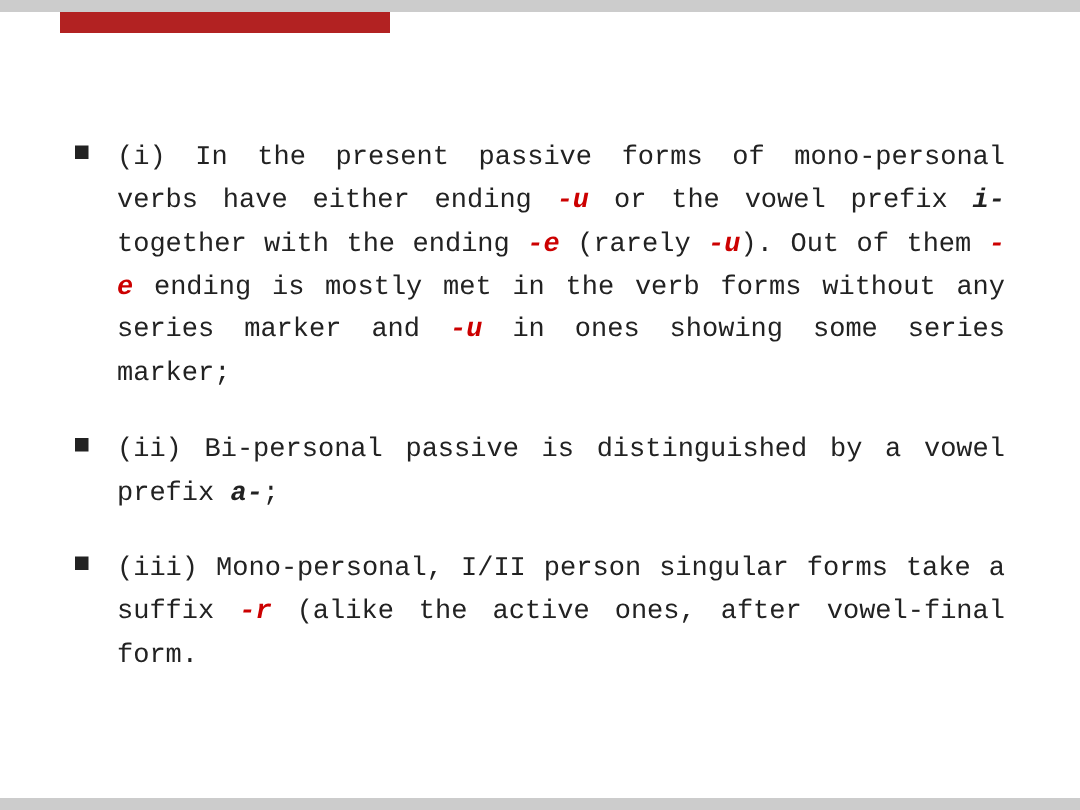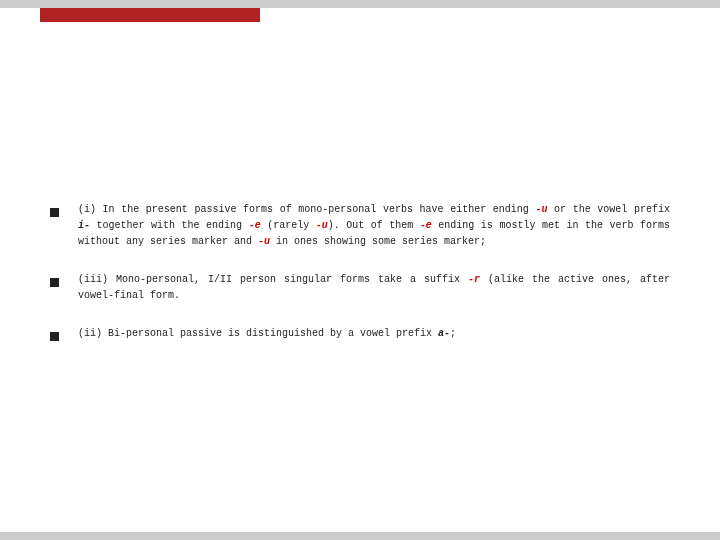--- a/index.html
+++ b/index.html
@@ -59,21 +59,21 @@
     .bullet-list {
       list-style: none;
       padding: 0;
       margin: 0;
     }
 
     .bullet-item {
       display: flex;
       align-items: flex-start;
       margin-bottom: 22px;
-      font-size: 10px;
+      font-size: 18px;
       line-height: 1.6;
       color: #222222;
     }
 
     .bullet-marker {
       min-width: 28px;
       margin-top: 2px;
       display: flex;
       align-items: flex-start;
       justify-content: flex-start;
@@ -121,30 +121,30 @@
         <span class="bullet-text">
           (i) In the present passive forms of mono-personal verbs have either ending <span class="red-italic">-u</span> or the vowel prefix <span class="bold-italic">i-</span> together with the ending <span class="red-italic">-e</span> (rarely <span class="red-italic">-u</span>). Out of them <span class="red-italic">-e</span> ending is mostly met in the verb forms without any series marker and <span class="red-italic">-u</span> in ones showing some series marker;
         </span>
       </li>
 
       <li class="bullet-item">
         <span class="bullet-marker">
           <span class="bullet-square"></span>
         </span>
         <span class="bullet-text">
-          (iii) Mono-personal, I/II person singular forms take a suffix <span class="red-italic">-r</span> (alike the active ones, after vowel-final form.
+          (ii) Bi-personal passive is distinguished by a vowel prefix <span class="bold-italic">a-</span>;
         </span>
       </li>
 
       <li class="bullet-item">
         <span class="bullet-marker">
           <span class="bullet-square"></span>
         </span>
         <span class="bullet-text">
-          (ii) Bi-personal passive is distinguished by a vowel prefix <span class="bold-italic">a-</span>;
+          (iii) Mono-personal, I/II person singular forms take a suffix <span class="red-italic">-r</span> (alike the active ones, after vowel-final form.
         </span>
       </li>
 
     </ul>
   </div>
 
   <div class="bottom-bar"></div>
 </div>
 
 </body></html>

